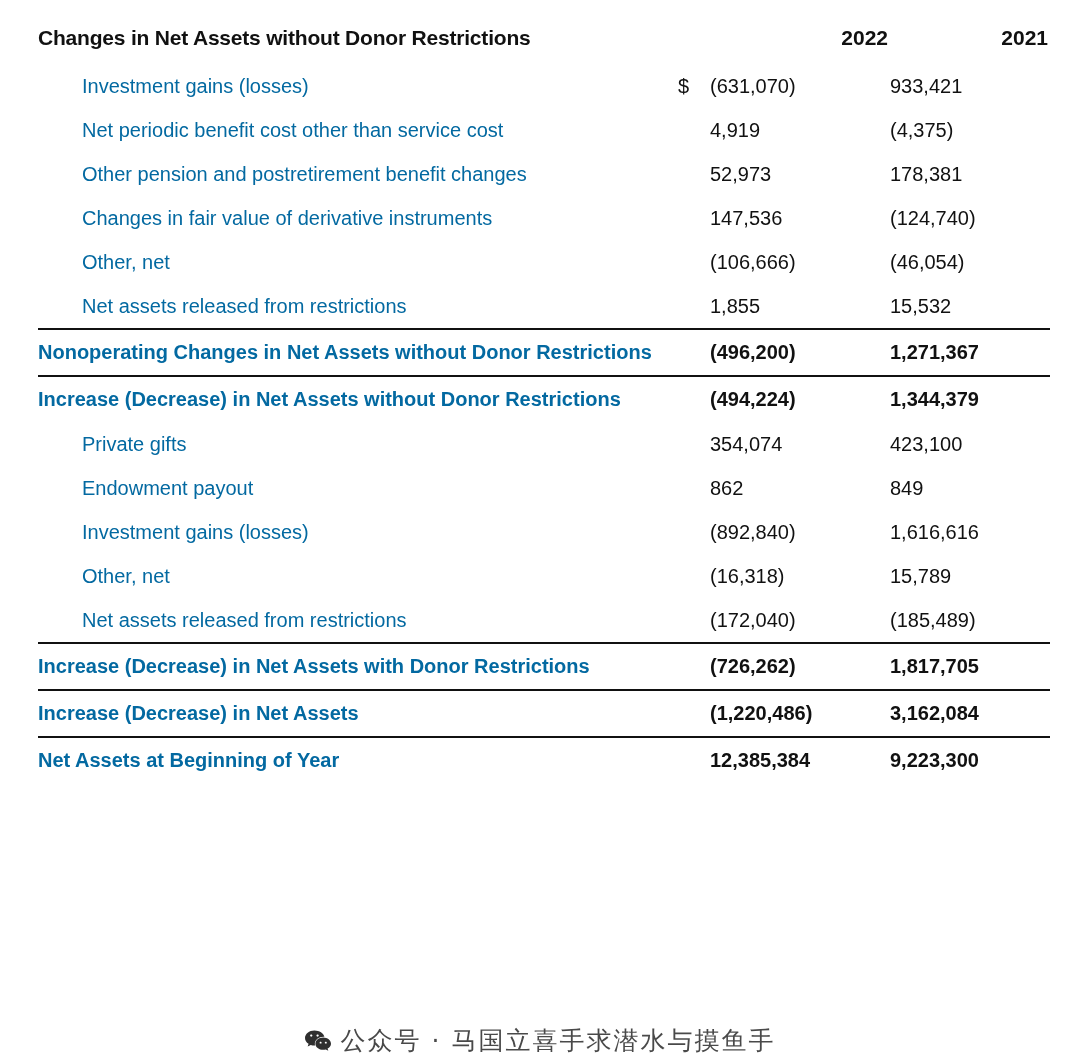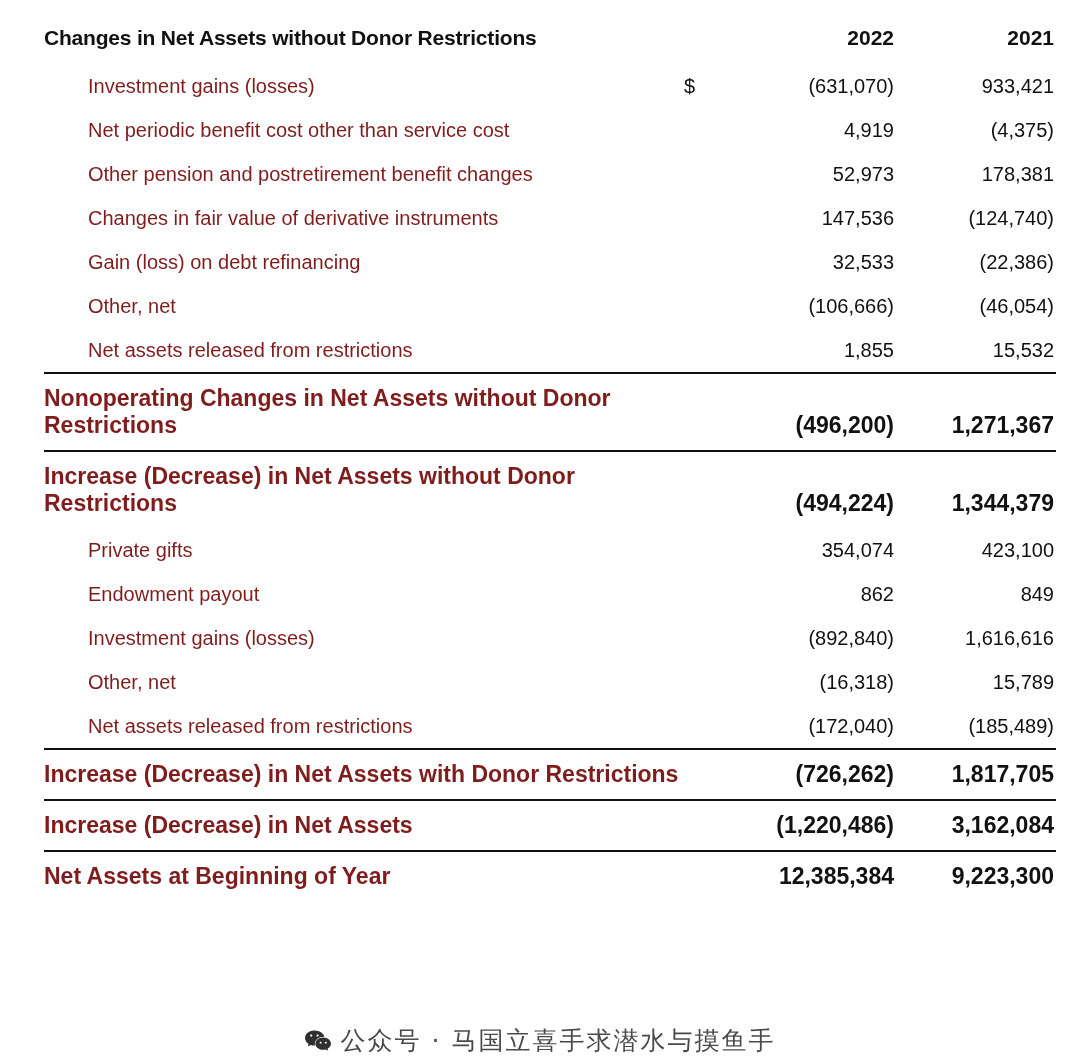--- a/index.html
+++ b/index.html
@@ -17,21 +17,20 @@
   }
   .sheet {
     padding: 26px 30px 0 38px;
     box-sizing: border-box;
     width: 1080px;
   }
   table.fin {
     width: 1012px;
     border-collapse: collapse;
     table-layout: fixed;
-    margin-left: 6px;
   }
   col.c-label { width: 640px; }
   col.c-sym   { width: 32px; }
   col.c-2022  { width: 180px; }
   col.c-2021  { width: 160px; }
 
   td, th {
     padding: 0;
     vertical-align: bottom;
   }
@@ -49,41 +48,40 @@
     text-align: right;
     padding-bottom: 14px;
     padding-right: 2px;
   }
 
   
   .item-label {
     font-size: 20px;
     font-weight: normal;
     padding: 10.5px 0 10.5px 44px;
-    color: #7f1d1d;
+    color: #0369a1;
   }
   .item-sym {
     font-size: 20px;
     text-align: left;
     padding: 10.5px 0;
   }
   .num {
     font-size: 20px;
-    text-align: right;
     padding: 10.5px 2px 10.5px 0;
     white-space: nowrap;
     font-variant-numeric: tabular-nums;
   }
 
   
   tr.total .item-label,
   tr.total .num,
   tr.total .item-sym {
     font-weight: bold;
-    font-size: 23px;
+    font-size: 20px;
   }
   tr.total .item-label {
     padding-left: 0;
   }
   tr.total td {
     border-top: 2px solid #111;
     padding-top: 11px;
     padding-bottom: 11px;
   }
 
@@ -159,26 +157,20 @@
         <td class="num">52,973</td>
         <td class="num">178,381</td>
       </tr>
       <tr>
         <td class="item-label">Changes in fair value of derivative instruments</td>
         <td class="item-sym"></td>
         <td class="num">147,536</td>
         <td class="num">(124,740)</td>
       </tr>
       <tr>
-        <td class="item-label">Gain (loss) on debt refinancing</td>
-        <td class="item-sym"></td>
-        <td class="num">32,533</td>
-        <td class="num">(22,386)</td>
-      </tr>
-      <tr>
         <td class="item-label">Other, net</td>
         <td class="item-sym"></td>
         <td class="num">(106,666)</td>
         <td class="num">(46,054)</td>
       </tr>
       <tr>
         <td class="item-label">Net assets released from restrictions</td>
         <td class="item-sym"></td>
         <td class="num">1,855</td>
         <td class="num">15,532</td>

